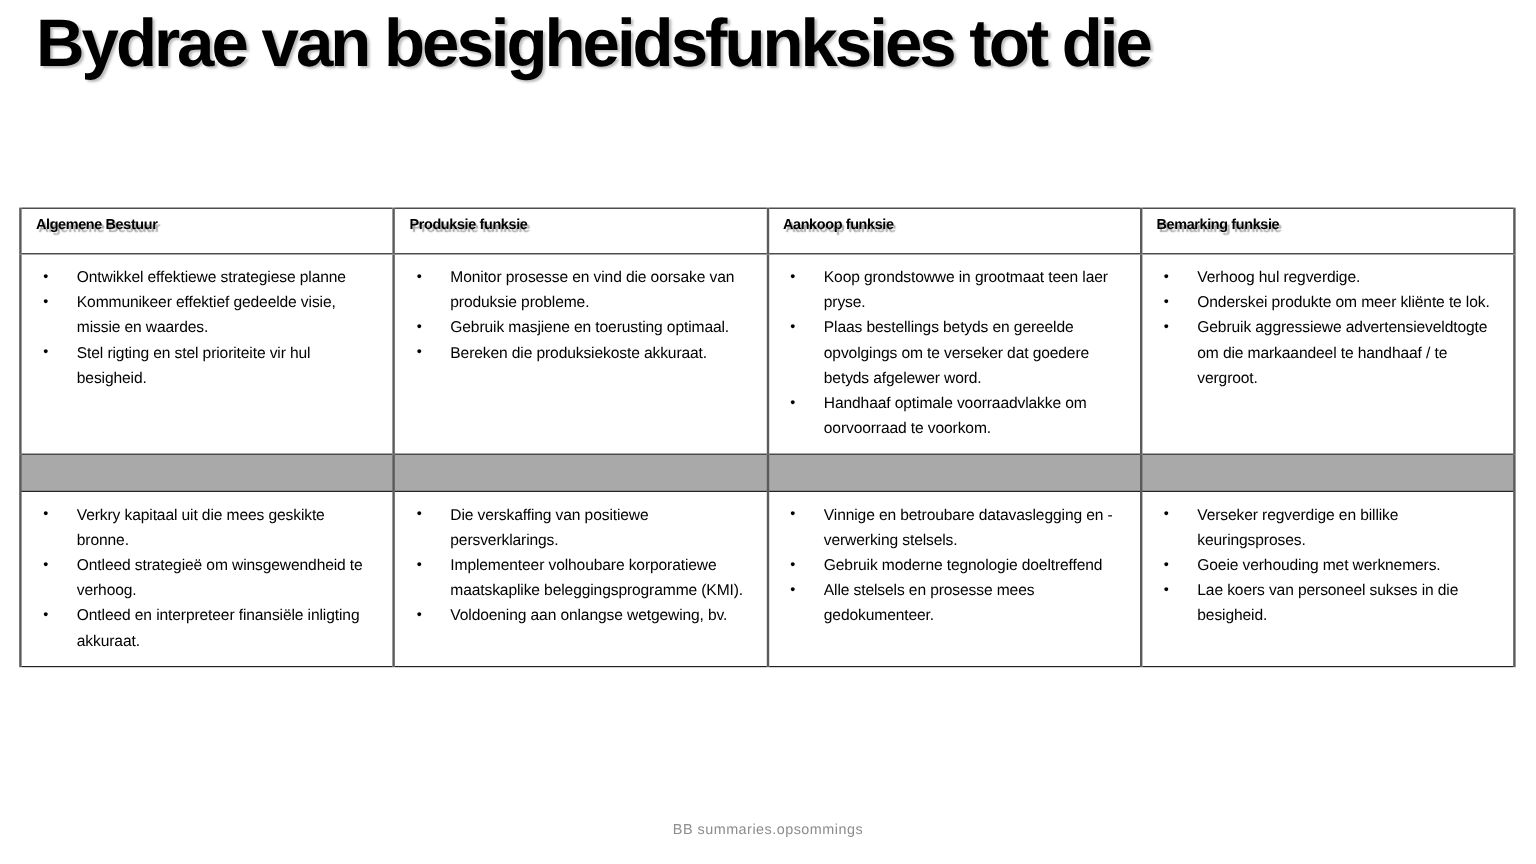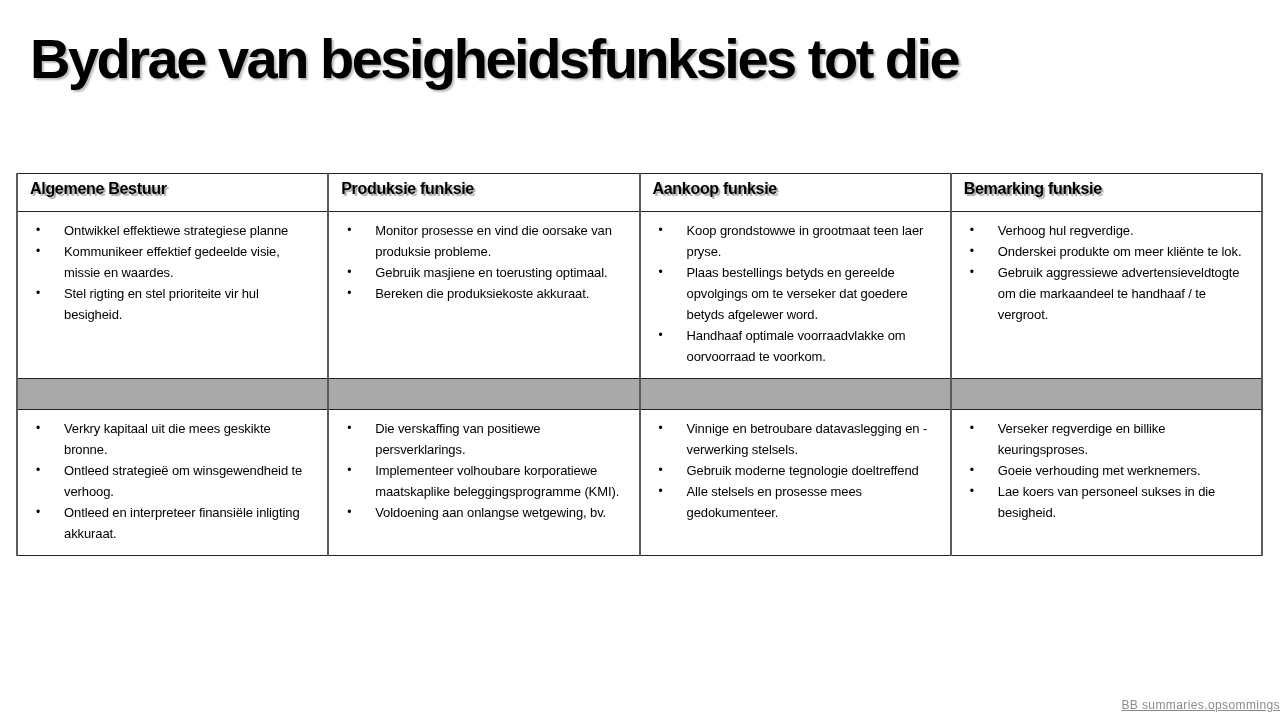--- a/index.html
+++ b/index.html
@@ -13,21 +13,21 @@
   body{
     background:#ffffff;
     font-family:"Liberation Sans", sans-serif;
     position:relative;
     overflow:hidden;
   }
   .slide{position:absolute;inset:0;}
   .page-title{
     position:absolute;
     left:30px;
-    top:28px;
+    top:5px;
     width:1240px;
     font-weight:bold;
     font-size:56px;
     line-height:62px;
     letter-spacing:-2.5px;
     color:#000;
     text-shadow:2px 2px 2px rgba(60,60,60,0.35);
   }
   table.functions-table{
     position:absolute;
@@ -42,21 +42,21 @@
     border-left:2px solid var(--border-v);
     border-right:2px solid var(--border-v);
     border-top:1.5px solid var(--border-h);
     border-bottom:1.5px solid var(--border-h);
     vertical-align:top;
     width:25%;
   }
   tr.header-row th{
     height:38px;
     text-align:left;
-    font-size:16px;
+    font-size:12px;
     font-weight:bold;
     letter-spacing:-0.3px;
     padding:6px 2px 2px 12px;
     color:#000;
     text-shadow:2px 2px 1px #a8a8a8;
     white-space:nowrap;
     overflow:hidden;
   }
   tr.content-row-0 td{height:167px;}
   tr.content-row-1 td{height:146px;}
@@ -83,26 +83,25 @@
   ul.bullets .dot{
     position:absolute;
     left:18px;
     top:0;
     font-size:12px;
   }
   .footer-credit{
     position:absolute;
     left:0;
     width:100%;
-    bottom:8px;
-    text-align:right;
+    bottom:22px;
+    text-align:center;
     color:var(--footer-gray);
     font-size:12px;
     letter-spacing:0.4px;
-    text-decoration:underline;
   }
 </style>
 </head>
 <body>
 
 <div class="slide">
 
   <h1 class="page-title">
     <span class="title-line">Bydrae van besigheidsfunksies tot die</span><br>
   </h1>

